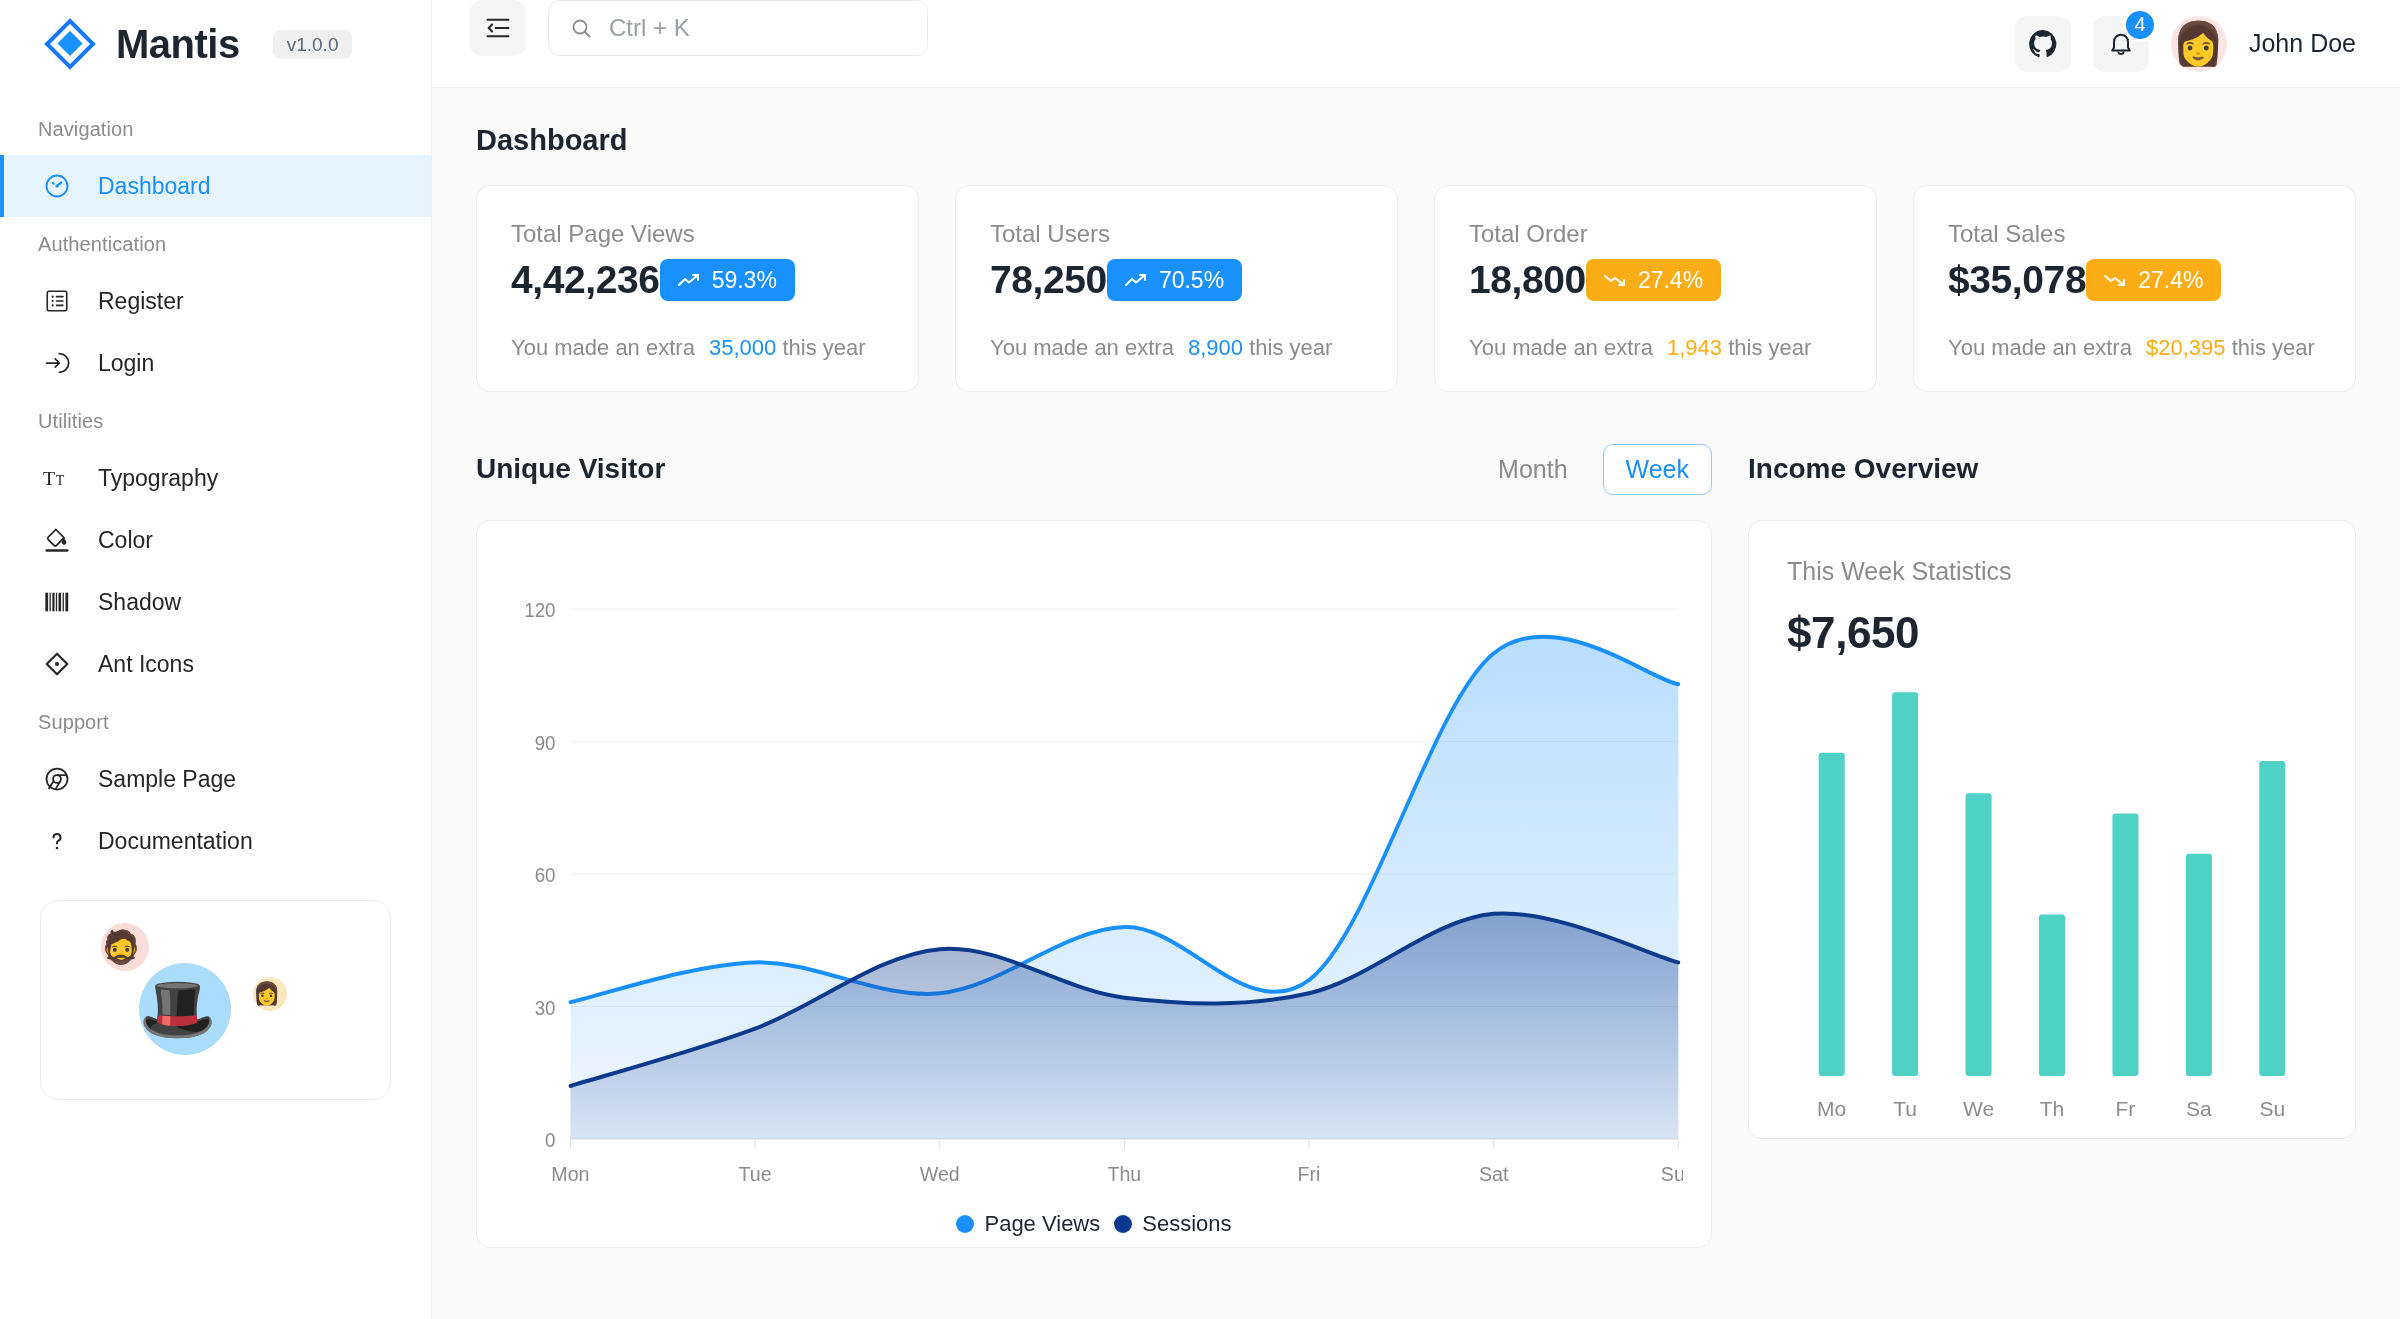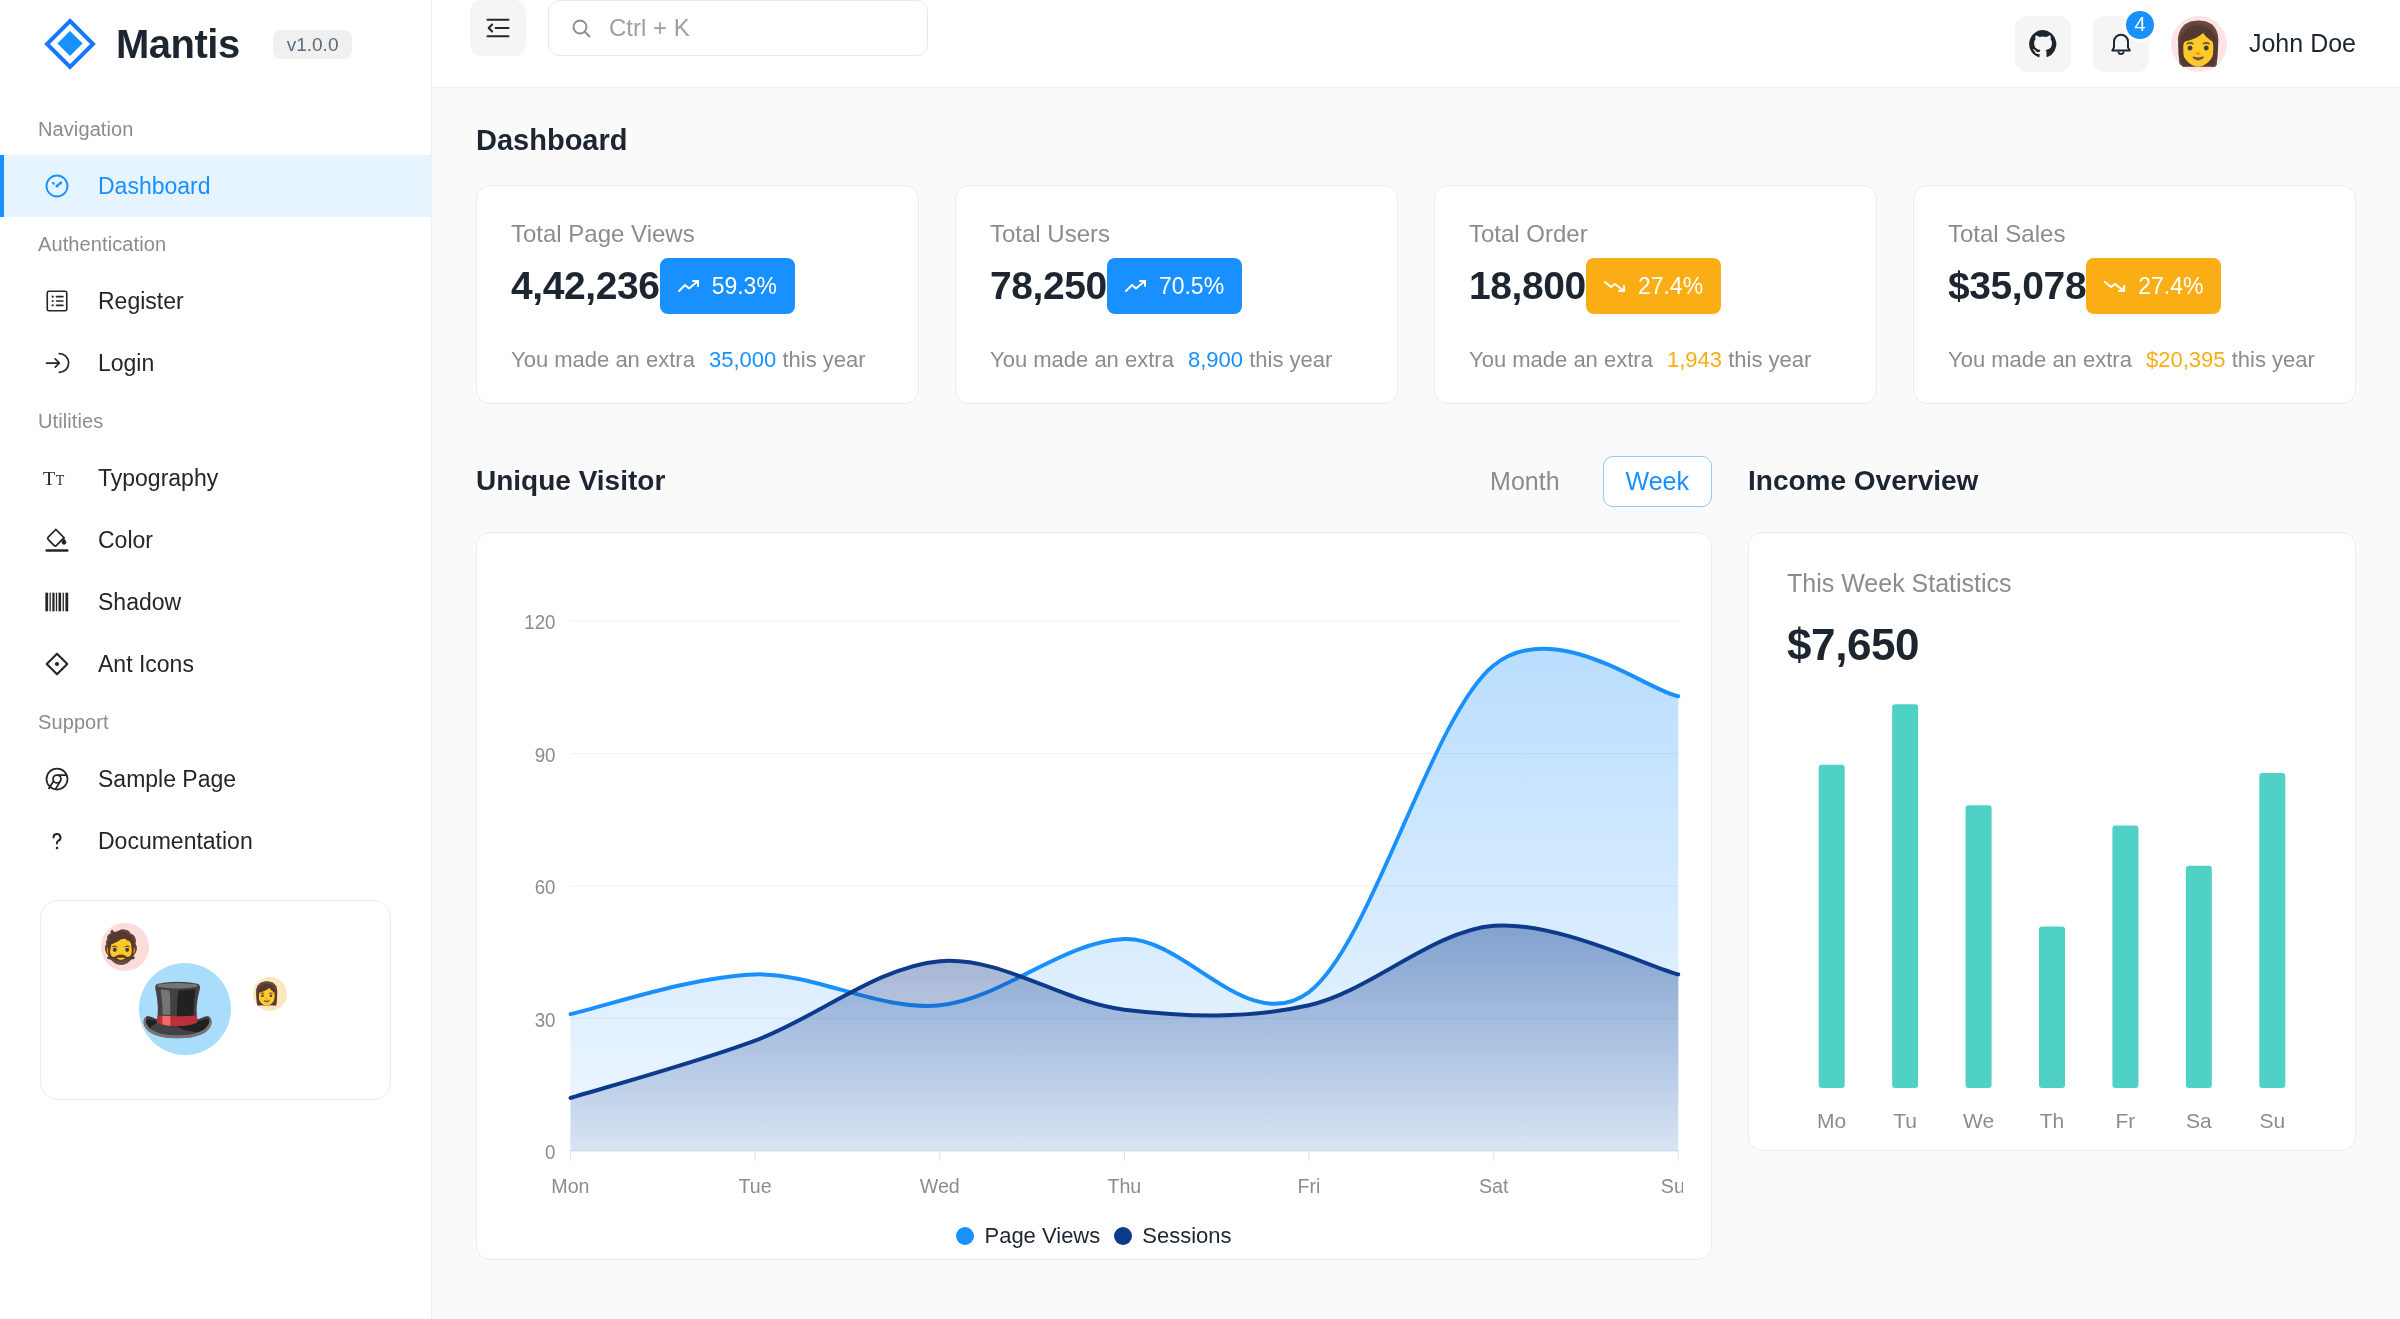--- a/index.html
+++ b/index.html
@@ -99,39 +99,39 @@
 
   .stats-row { display: flex; gap: 36px; margin-bottom: 50px; }
   .stat-card {
     flex: 1 1 0; background: #fff; border: 1px solid #e9edf2; border-radius: 14px;
     padding: 34px 34px 30px 34px; min-width: 0;
   }
   .stat-label { font-size: 24px; color: #8c8c8c; margin-bottom: 10px; }
   .stat-row { display: flex; align-items: center; margin-bottom: 33px; }
   .stat-value { font-size: 39px; font-weight: 700; color: #1d2630; letter-spacing: -0.4px; }
   .chip {
-    display: inline-flex; align-items: center; gap: 12px; height: 56px;
+    display: inline-flex; align-items: center; gap: 12px; height: 42px;
     padding: 0 18px; border-radius: 8px; color: #fff; font-size: 23px;
   }
   .chip.blue { background: #1890ff; }
   .chip.amber { background: #faad14; }
   .stat-foot { font-size: 22px; color: #8c8c8c; }
   .stat-foot b { font-weight: 400; margin-left: 8px; }
   .hl-blue { color: #1890ff; }
   .hl-amber { color: #faad14; }
 
   .lower { display: flex; gap: 36px; }
   .col-left { flex: 1 1 auto; min-width: 0; }
   .col-right { width: 608px; min-width: 608px; }
 
   .section-head {
     display: flex; align-items: center; margin-bottom: 24px; height: 54px;
   }
   .section-title { font-size: 28px; font-weight: 600; color: #1d2630; }
-  .toggle { margin-left: auto; display: flex; align-items: center; gap: 20px; justify-content: space-between; }
+  .toggle { margin-left: auto; display: flex; align-items: center; gap: 12px; justify-content: space-between; }
   .tbtn {
     font-size: 25px; color: #8c8c8c; padding: 10px 22px; border-radius: 10px;
     border: 1px solid transparent; background: transparent; cursor: pointer;
     font-family: "Liberation Sans", sans-serif;
   }
   .tbtn.active { color: #1890ff; border-color: #91caff; background: #fff; }
 
   .panel {
     background: #fff; border: 1px solid #e9edf2; border-radius: 14px;
     padding: 26px 28px 10px 28px;

